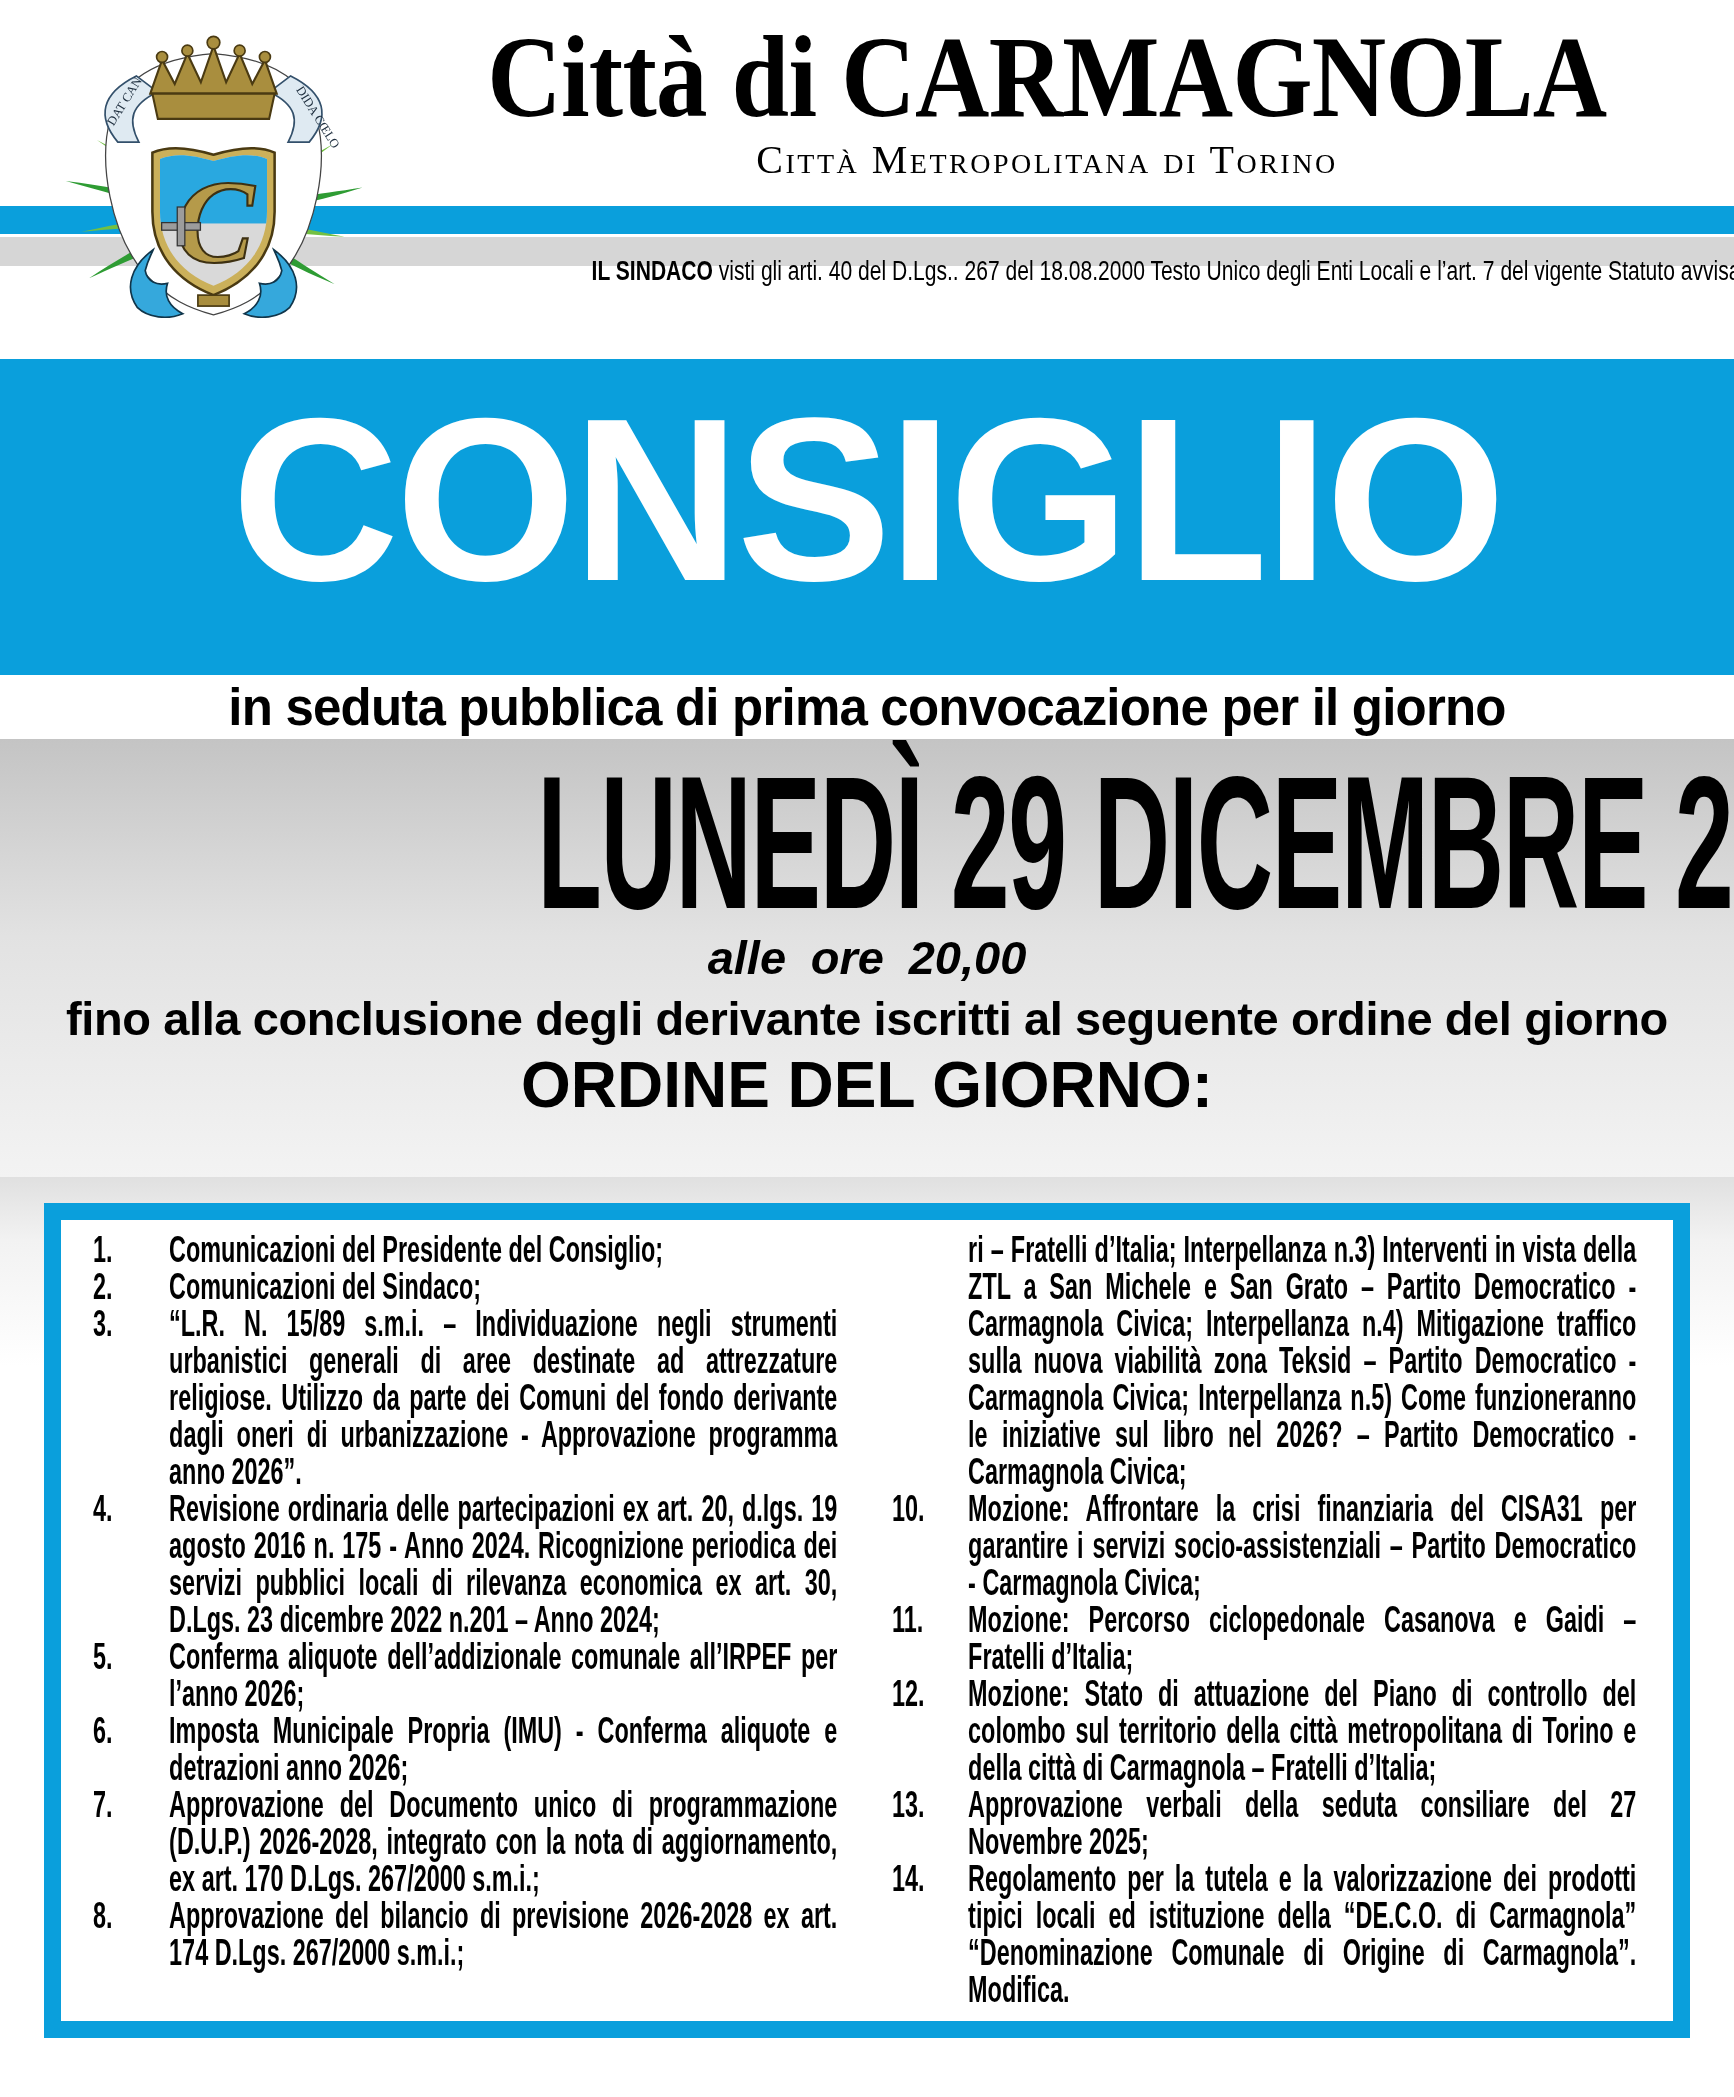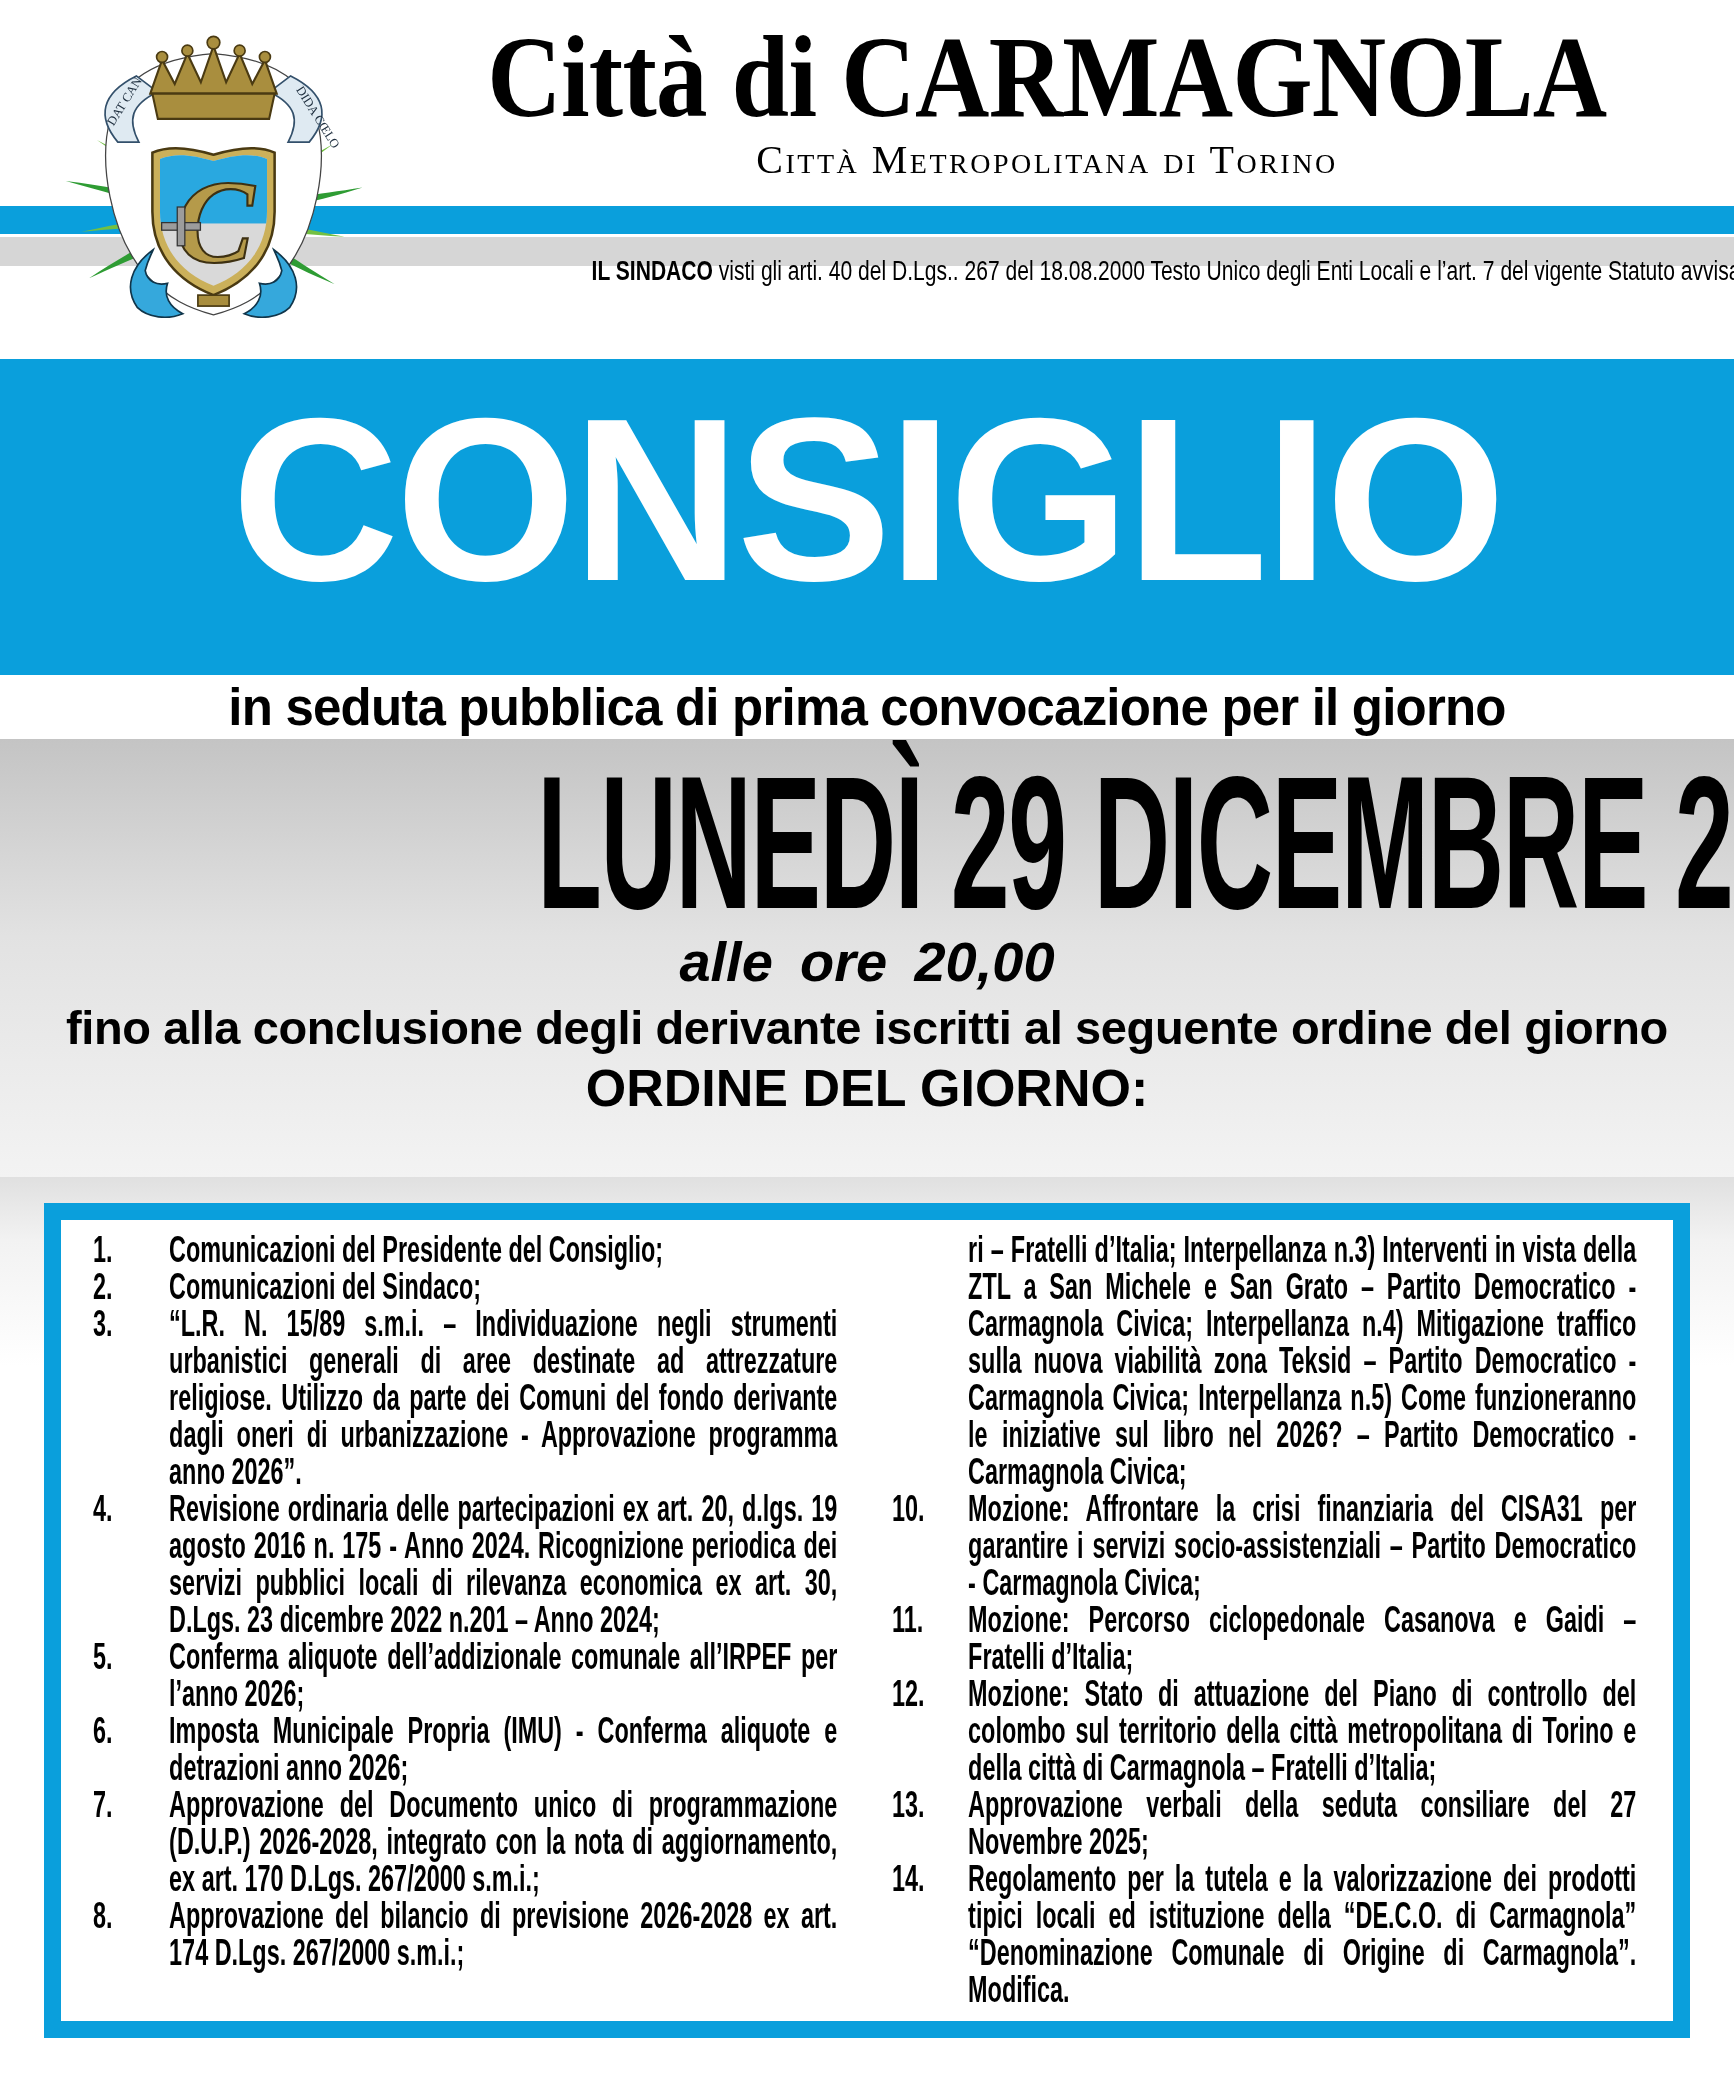--- a/index.html
+++ b/index.html
@@ -44,23 +44,23 @@
   
   .session{height:64px;display:flex;align-items:center;justify-content:center;background:#fff;}
   .session-inner{font-weight:bold;font-size:51px;letter-spacing:-0.8px;white-space:nowrap;}
   
   .dateblock{height:438px;background:linear-gradient(180deg,#c4c4c4 0%,#e2e2e2 45%,#f3f3f3 100%);text-align:center;}
   .big-date{padding-top:20px;white-space:nowrap;}
   .big-date span{
     display:inline-block;font-weight:bold;font-size:189px;line-height:168px;
     letter-spacing:-2.5px;transform:scaleX(0.56);transform-origin:center top;white-space:nowrap;
   }
-  .big-time{margin-top:6.7px;font-weight:bold;font-style:italic;font-size:56px;line-height:1;word-spacing:11.7px;}
+  .big-time{margin-top:6.7px;font-weight:bold;font-style:italic;font-size:47px;line-height:1;word-spacing:11.7px;}
   .until{margin-top:14.3px;font-weight:bold;font-size:47px;line-height:1;letter-spacing:-0.4px;}
-  .odg-heading{margin-top:11px;font-weight:bold;font-size:52px;line-height:1;}
+  .odg-heading{margin-top:11px;font-weight:bold;font-size:64px;line-height:1;}
   
   .agenda-wrap{
     background:linear-gradient(180deg,#e0e0e0 0px,#f2f2f2 63px,#ffffff 189px);
     padding-top:26px;padding-bottom:0;
   }
   .frame{
     box-sizing:border-box;width:1646px;margin:0 auto;border:17.6px solid var(--blue);
     background:#fff;padding:11px 0 12.6px 21px;display:flex;gap:44px;
   }
   .colwrap{width:755px;overflow:visible;}

